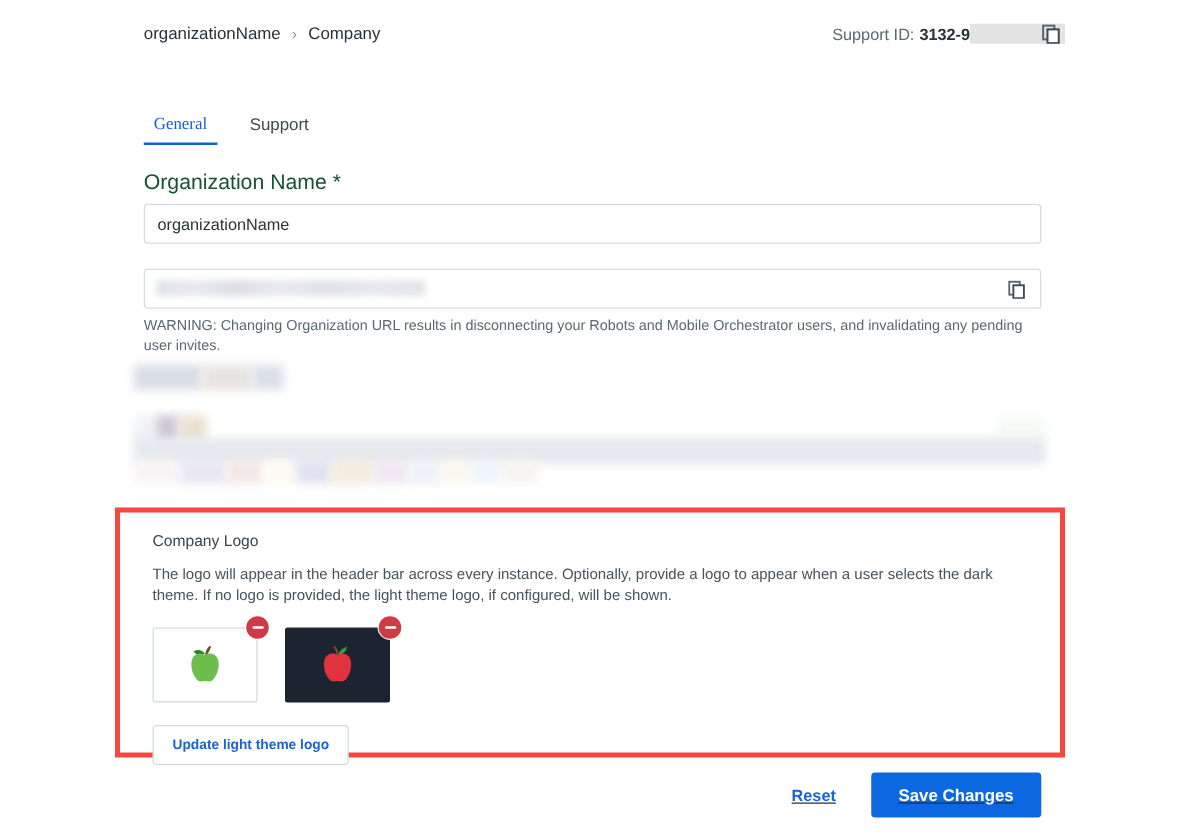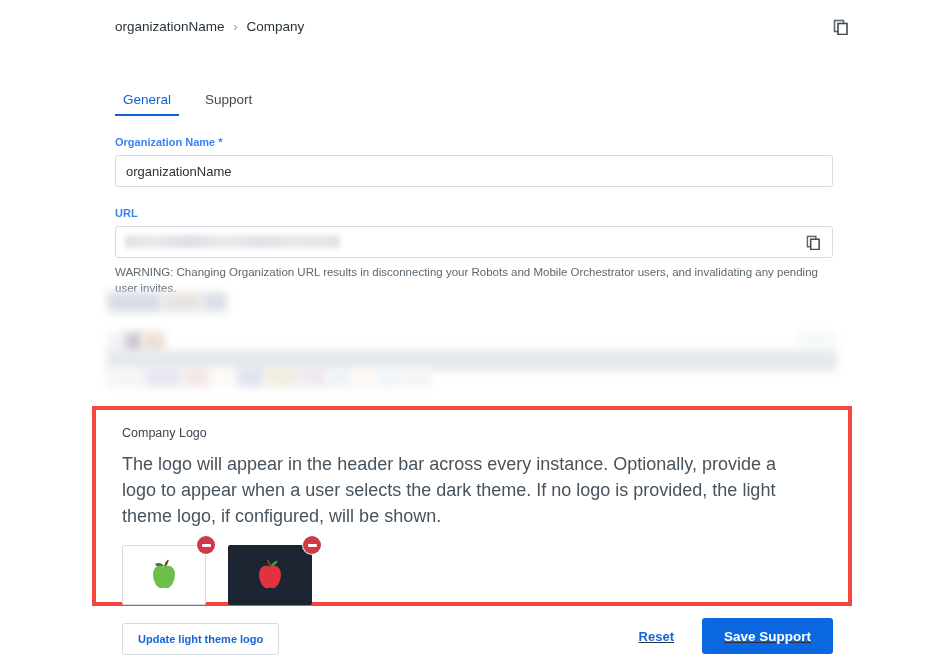--- a/index.html
+++ b/index.html
@@ -86,39 +86,40 @@
   .tab {
     font-size: 13.5px;
     padding: 0 8px 9px 8px;
     margin-right: 18px;
     cursor: pointer;
     color: #3f4a52;
     position: relative;
   }
   .tab.active {
     color: #0f62d6;
+    font-family: Liberation Serif, serif;
   }
   .tab.active::after {
     content: "";
     position: absolute;
     left: 0; right: 0; bottom: 0;
     height: 2.5px;
     background: #0f62d6;
   }
 
   
   .form {
     position: absolute;
     left: 115px; top: 136px;
     width: 718px;
   }
   .field-label {
-    font-size: 11px;
-    font-weight: bold;
-    color: #3b82f6;
+    font-size: 17px;
+    font-weight: normal;
+    color: #14532d;
     margin-bottom: 7px;
   }
   .text-input {
     box-sizing: border-box;
     width: 718px;
     height: 32px;
     border: 1px solid #d5dbe0;
     border-radius: 3px;
     background: #fff;
     font-family: "Liberation Sans", sans-serif;
@@ -205,21 +206,21 @@
   .panel-inner {
     padding: 16px 26px 0 26px;
   }
   .panel-title {
     font-size: 12.5px;
     font-weight: normal;
     color: #394551;
     margin-bottom: 11px;
   }
   .panel-desc {
-    font-size: 18px;
+    font-size: 12px;
     color: #47535d;
     line-height: 1.45;
     width: 690px;
   }
 
   .thumbs {
     display: flex;
     margin-top: 16px;
     align-items: flex-start;
   }
@@ -324,20 +325,25 @@
 </head>
 <body>
 
 <div class="topbar">
   <div class="breadcrumb">
     <span>organizationName</span>
     <span class="crumb-sep">›</span>
     <span class="crumb-current">Company</span>
   </div>
 
+  <div class="support">
+    <span class="support-label">Support ID:</span>
+    <span class="support-value">3132-9</span>
+    <span class="redact-inline"></span>
+  </div>
 
   <div class="copy-btn topright" style="right:98px; top:16px;">
     <span>
       <svg width="16" height="16" viewBox="0 0 16 16">
         <rect x="1.5" y="1.5" width="9" height="11" fill="none" stroke="#5a6872" stroke-width="1.6"></rect>
         <rect x="5" y="4.5" width="9" height="11" fill="#ffffff" stroke="#3f4a52" stroke-width="1.6"></rect>
       </svg>
     </span>
   </div>
 </div>
@@ -348,21 +354,20 @@
 </div>
 
 <div class="form">
 
   <div class="field-block">
     <div class="field-label">Organization Name *</div>
     <input class="text-input" type="text" value="organizationName" style="">
   </div>
 
   <div class="field-block">
-    <div class="field-label">URL</div>
     <div class="input-wrap">
       <input class="text-input" type="text" value="" style="">
       <div class="redact-input"></div>
       <div class="copy-inside">
         <span>
           <svg width="15" height="15" viewBox="0 0 16 16">
             <rect x="1.5" y="1.5" width="9" height="11" fill="none" stroke="#5a6872" stroke-width="1.6"></rect>
             <rect x="5" y="4.5" width="9" height="11" fill="#ffffff" stroke="#3f4a52" stroke-width="1.6"></rect>
           </svg>
         </span>
@@ -436,14 +441,14 @@
     </div>
 
     <div class="logo-buttons">
       <button class="outline-btn">Update light theme logo</button>
     </div>
   </div>
 </div>
 
 <div class="footer">
   <button class="link-btn">Reset</button>
-  <button class="primary-btn">Save Support</button>
+  <button class="primary-btn">Save Changes</button>
 </div>
 
 </body></html>

